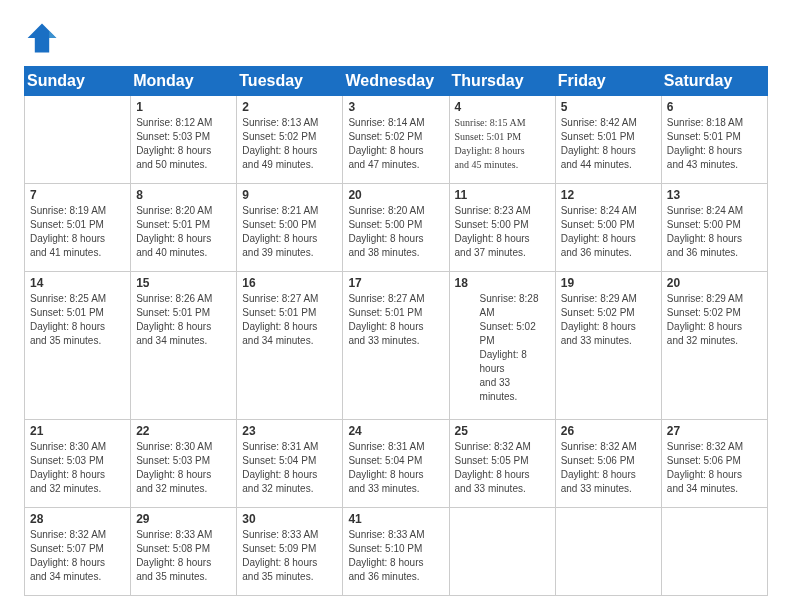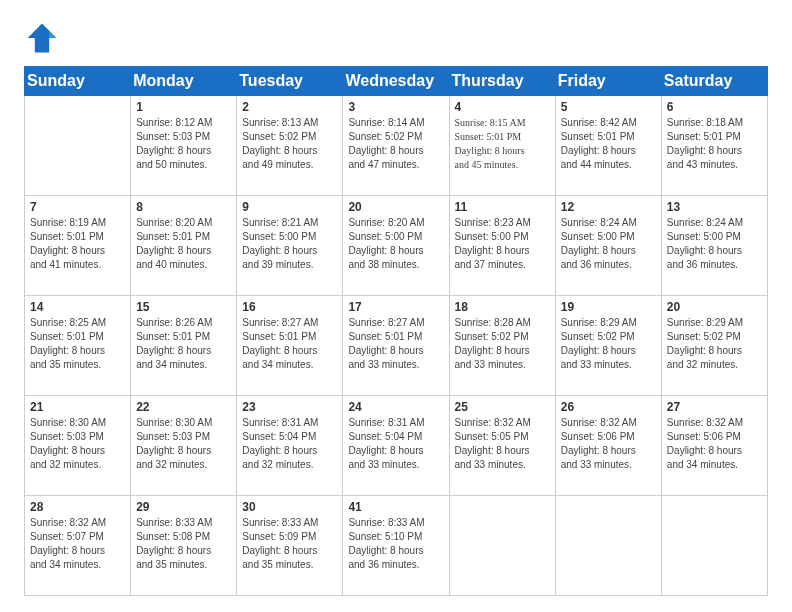--- a/index.html
+++ b/index.html
@@ -250,21 +250,21 @@
           </td>
           <td>
             <span class="day-number">17</span>
             <div class="day-info" style="white-space: pre-line;">Sunrise: 8:27 AM
 Sunset: 5:01 PM
 Daylight: 8 hours
 and 33 minutes.</div>
           </td>
           <td>
             <span class="day-number">18</span>
-            <div class="day-info" style="white-space: pre-line;">Sunrise: 8:28 AM
+            <div class="day-info" style="white-space: pre-line; margin-left: 25px;">Sunrise: 8:28 AM
 Sunset: 5:02 PM
 Daylight: 8 hours
 and 33 minutes.</div>
           </td>
           <td>
             <span class="day-number">19</span>
             <div class="day-info" style="white-space: pre-line;">Sunrise: 8:29 AM
 Sunset: 5:02 PM
 Daylight: 8 hours
 and 33 minutes.</div>

